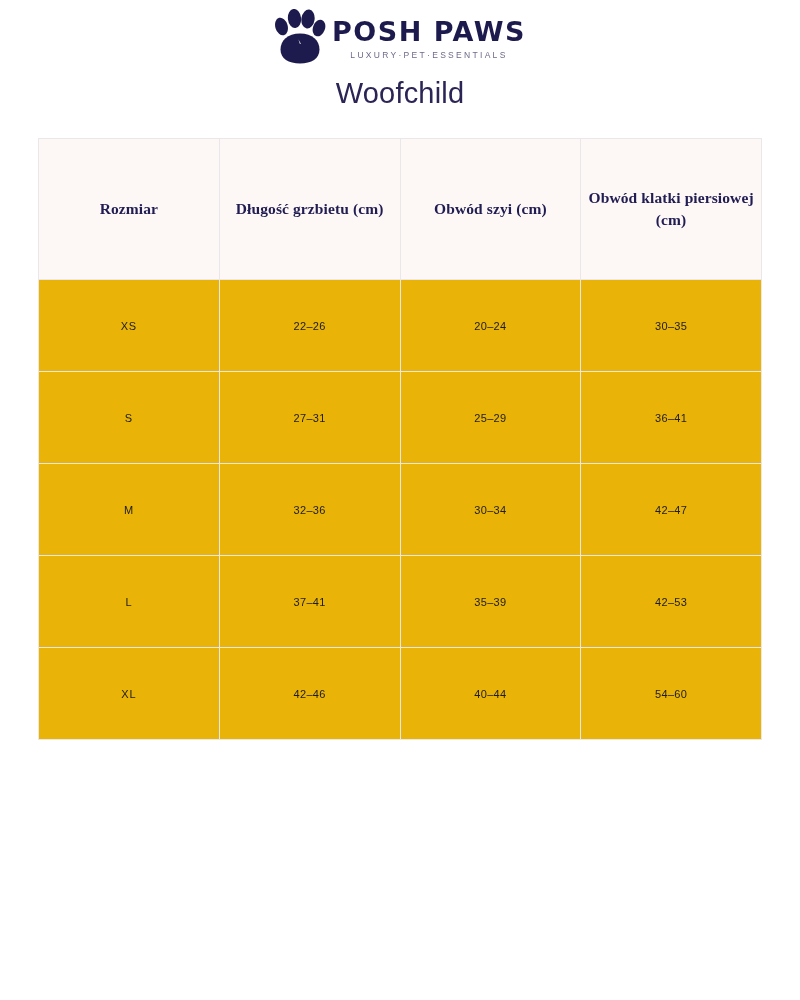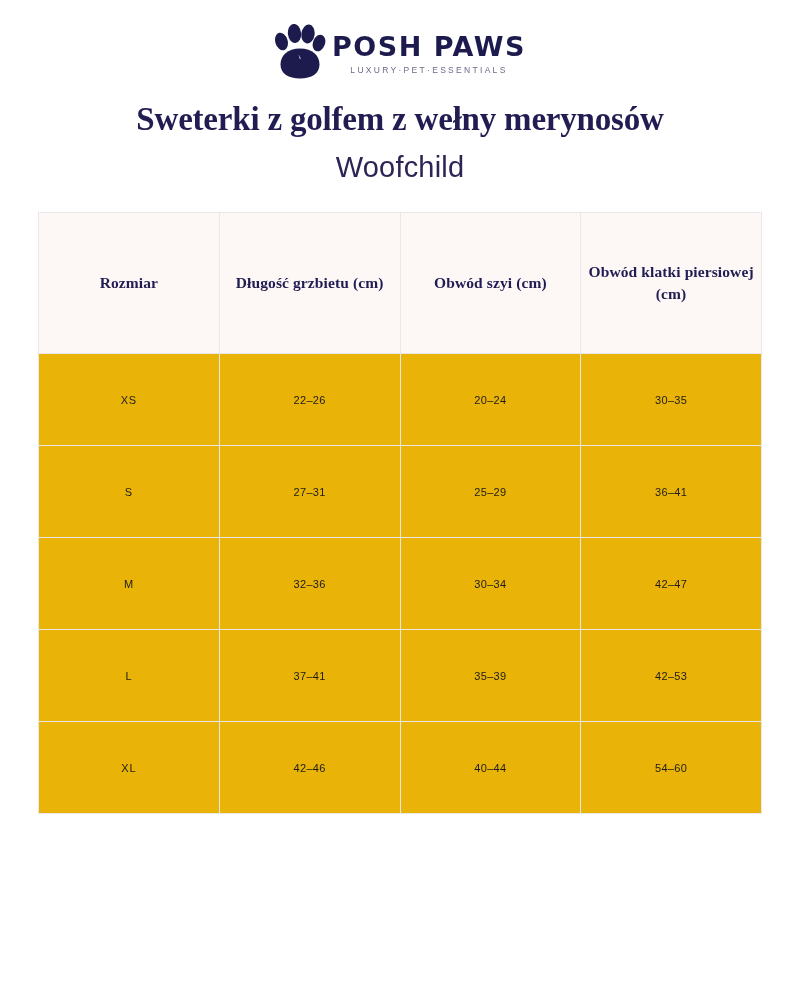--- a/index.html
+++ b/index.html
@@ -17,21 +17,21 @@
 
   .page {
     width: 800px;
     height: 1000px;
     box-sizing: border-box;
     position: relative;
   }
 
   
   .brand {
-    padding-top: 24px;
+    padding-top: 9px;
     display: flex;
     align-items: center;
     justify-content: center;
     gap: 6px;
   }
   .paw-icon {
     width: 52px;
     height: 56px;
     flex: 0 0 auto;
     display: block;
@@ -140,21 +140,20 @@
         <path d="M26 24.5 C 38.5 24.5 45.5 31.5 45.5 40.5 C 45.5 49.5 37.5 54.5 26 54.5 C 14.5 54.5 6.5 49.5 6.5 40.5 C 6.5 31.5 13.5 24.5 26 24.5 Z" fill="#1d1b4e"></path>
         <path d="M24.5 30.5 l2.6 4.6 -1.4 -0.3 z" fill="#ffffff" opacity="0.85"></path>
       </svg>
     </span>
     <span class="brand-text">
       <span class="brand-name">POSH PAWS</span>
       <span class="brand-tagline">LUXURY·PET·ESSENTIALS</span>
     </span>
   </div>
 
-  <h1 class="main-title">Sweterki z golfem z wełny merynosów</h1>
   <h2 class="sub-title">Woofchild</h2>
 
   <div class="table-wrap">
     <table class="size-table">
       <thead>
         <tr>
           <th>Rozmiar</th>
           <th>Długość grzbietu (cm)</th>
           <th>Obwód szyi (cm)</th>
           <th>Obwód klatki piersiowej (cm)</th>

